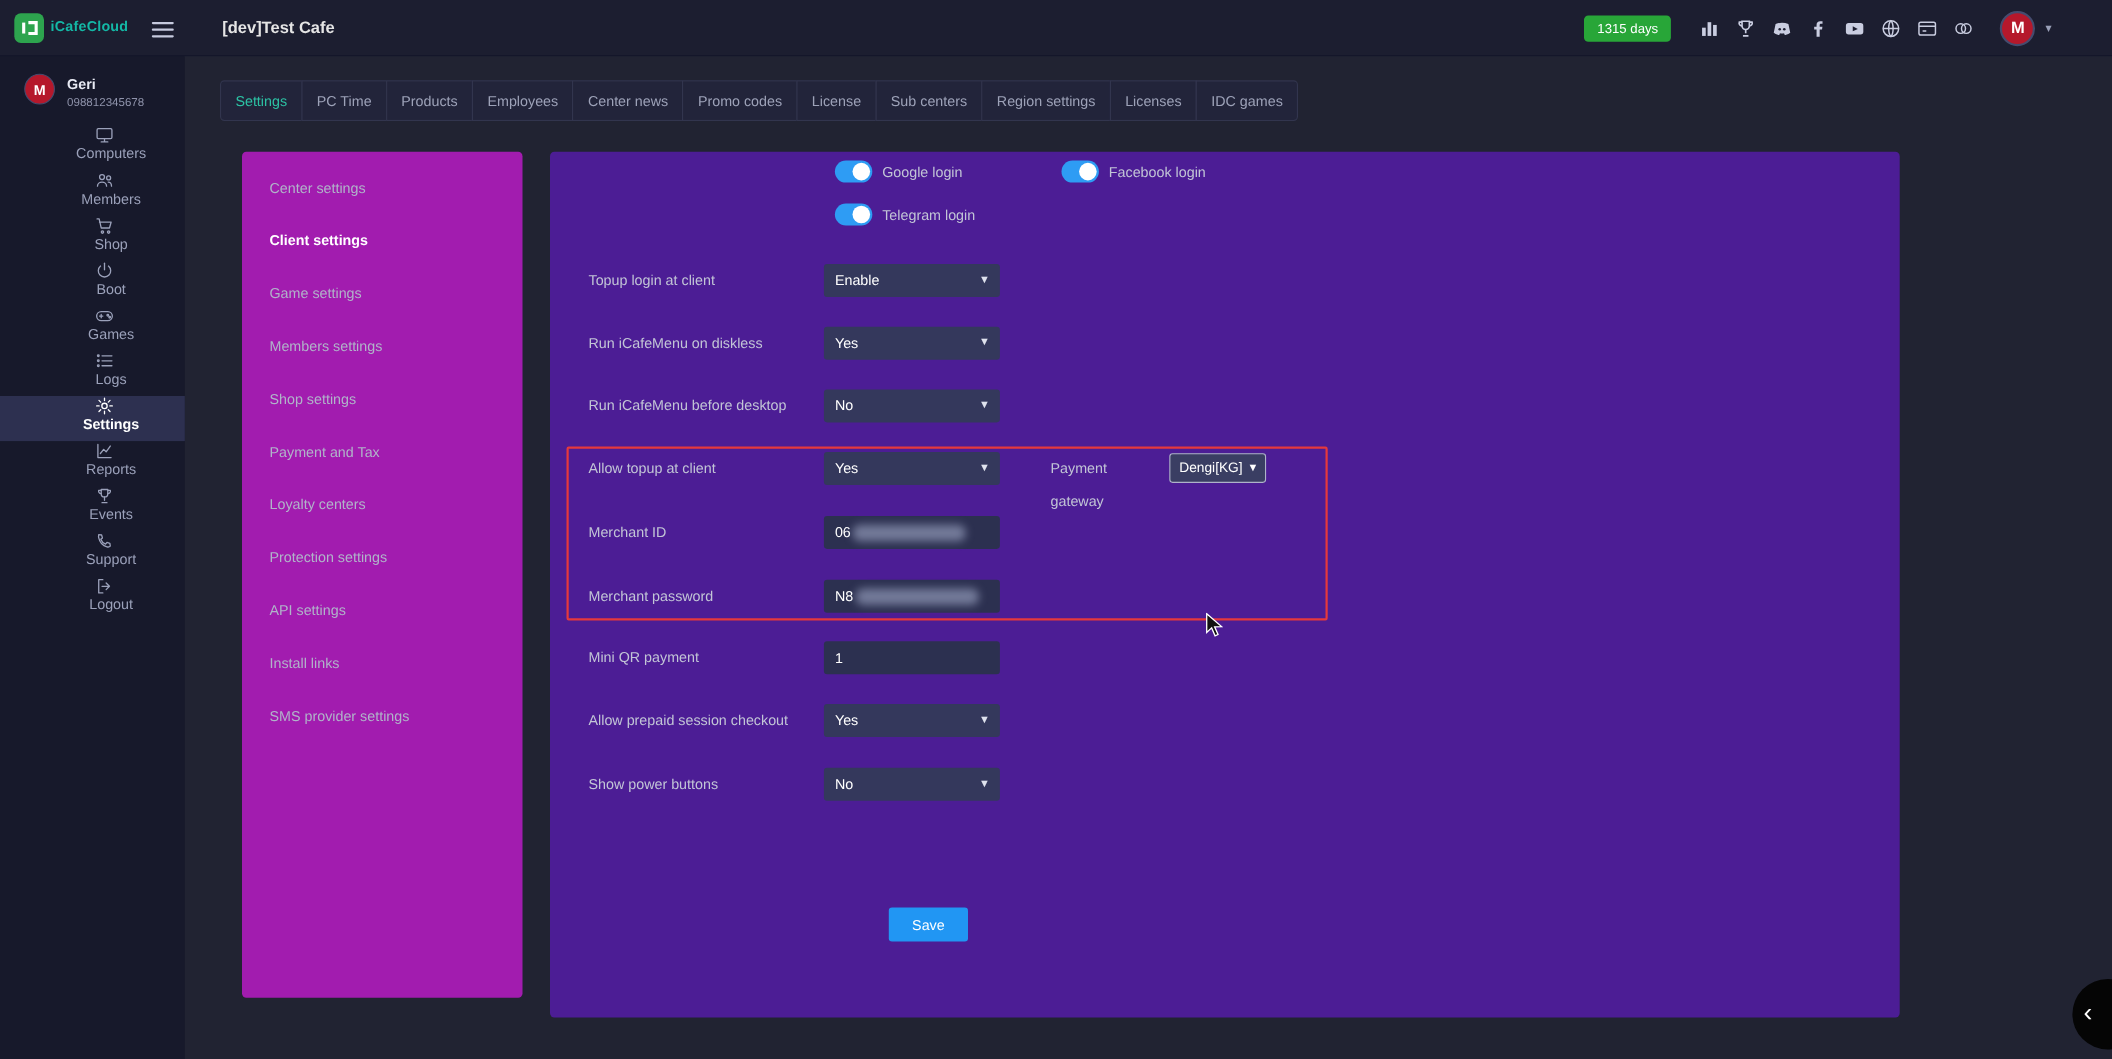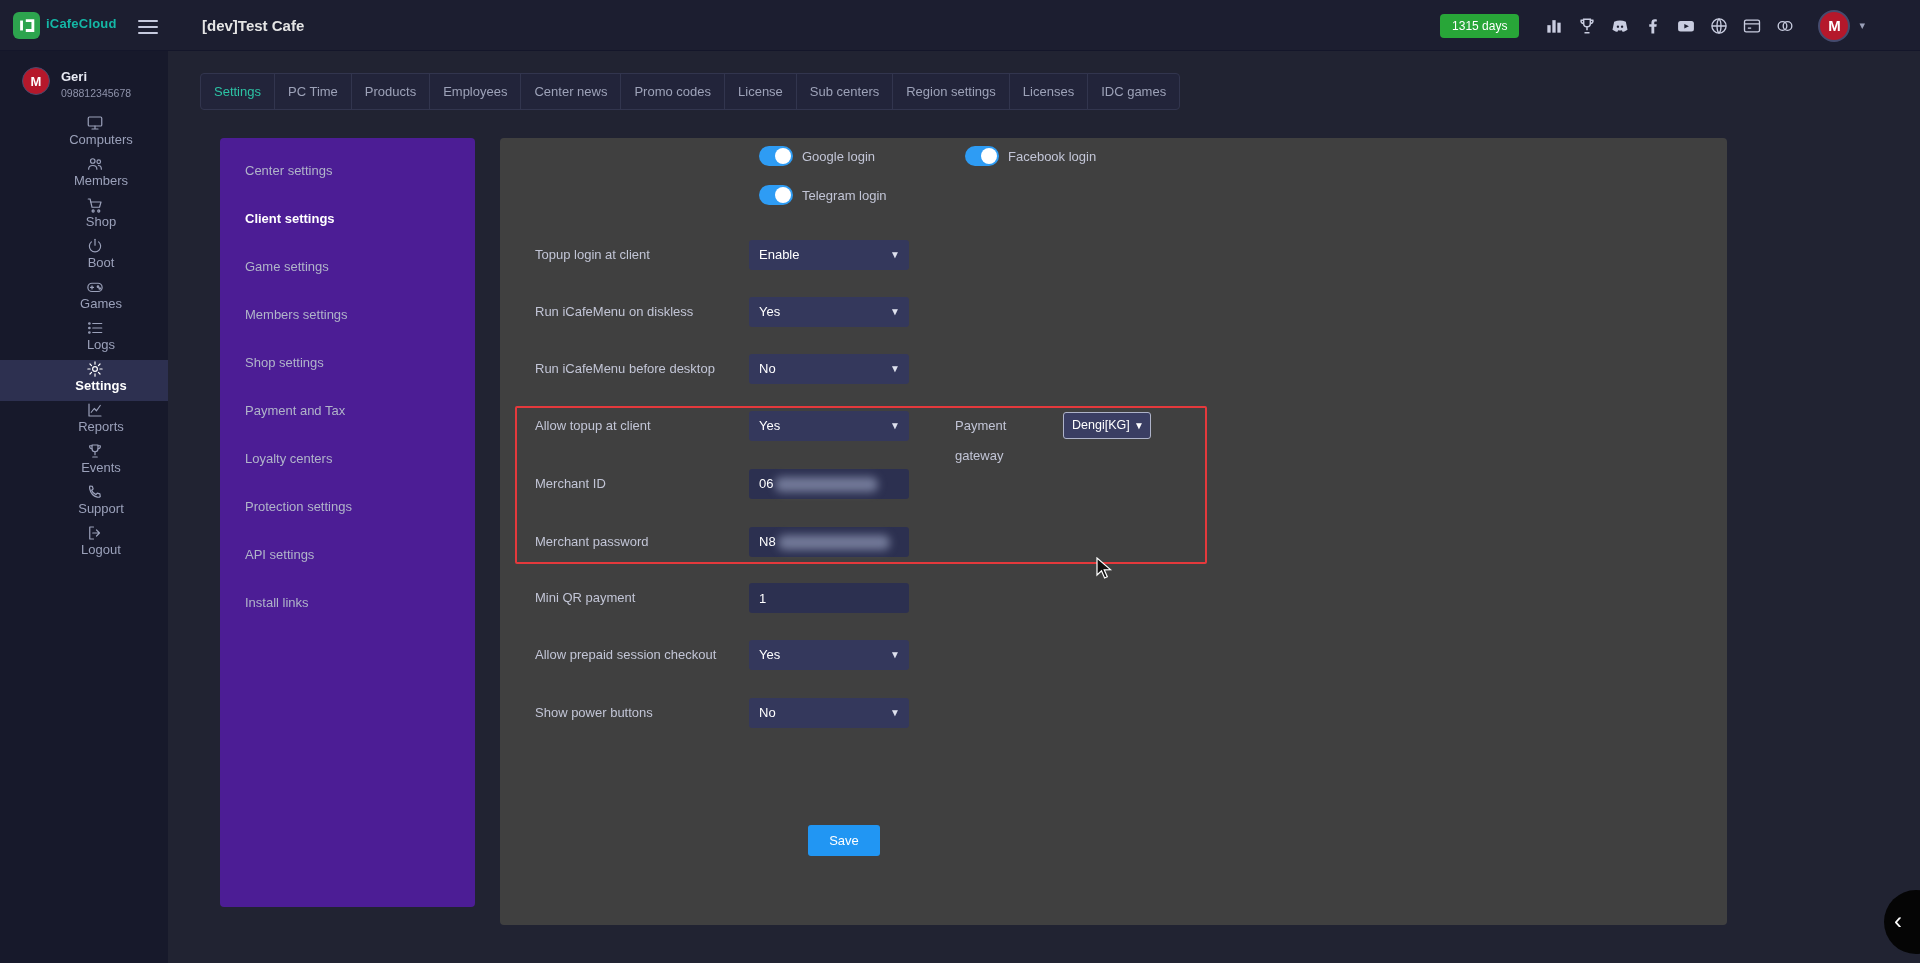--- a/index.html
+++ b/index.html
@@ -49,26 +49,26 @@
 
   
   .tabs { position:absolute; left:200px; top:73px; display:flex; z-index:5; }
   .tab { height:37px; line-height:35px; padding:0 13px; font-size:13px; color:#9da2b8;
     background:#22243a; border:1px solid #32354e; margin-left:-1px; cursor:pointer; white-space:nowrap; }
   .tab:first-child { border-radius:4px 0 0 4px; margin-left:0; }
   .tab:last-child { border-radius:0 4px 4px 0; }
   .tab.active { color:#2cc2a4; }
 
   .subnav { position:absolute; left:220px; top:138px; width:255px; height:769px;
-    background:#4c1d95; border-radius:4px; padding-top:9px; }
+    background:#a21caf; border-radius:4px; padding-top:9px; }
   .subnav-item { height:48px; line-height:48px; padding-left:25px; color:#b0b4c9; font-size:13px; cursor:pointer; }
   .subnav-item.active { color:#fff; font-weight:bold; }
 
   .form-panel { position:absolute; left:500px; top:138px; width:1227px; height:787px;
-    background:#404040; border-radius:4px; }
+    background:#4c1d95; border-radius:4px; }
 
   .frow { position:absolute; left:0; width:100%; height:30px; }
   .flabel { position:absolute; left:35px; top:0; width:212px; line-height:30px; font-size:13px; color:#c2c5d6; }
   .ctrl { position:absolute; left:249px; top:0; width:160px; height:30px; border-radius:3px; }
   .select { background:#34385c; color:#fff; line-height:30px; padding:0 24px 0 10px; font-size:13px; cursor:pointer; }
   .select .chev { position:absolute; right:9px; top:0; font-size:10px; color:#dfe2ee; line-height:30px; }
   .inputbox { background:#2c3050; color:#fff; line-height:30px; padding:12px 10px; font-size:13px;
     display:flex; align-items:center; cursor:text; }
   input.tinput { position:absolute; left:249px; top:0; width:160px; height:30px; border-radius:3px;
     background:#2c3050; border:none; outline:none; color:#fff; font-size:13px; padding:0 10px;
@@ -289,20 +289,21 @@
   <div class="subnav-item">Center settings</div>
   <div class="subnav-item active">Client settings</div>
   <div class="subnav-item">Game settings</div>
   <div class="subnav-item">Members settings</div>
   <div class="subnav-item">Shop settings</div>
   <div class="subnav-item">Payment and Tax</div>
   <div class="subnav-item">Loyalty centers</div>
   <div class="subnav-item">Protection settings</div>
   <div class="subnav-item">API settings</div>
   <div class="subnav-item">Install links</div>
+  <div class="subnav-item">SMS provider settings</div>
 </div>
 
 <section class="form-panel">
 
   <div class="frow" style="top:8px">
     <div class="toggle-item" style="left:259px">
       <span class="toggle">
           <span class="knob"></span>
         </span>
       <span class="toggle-label">Google login</span>

